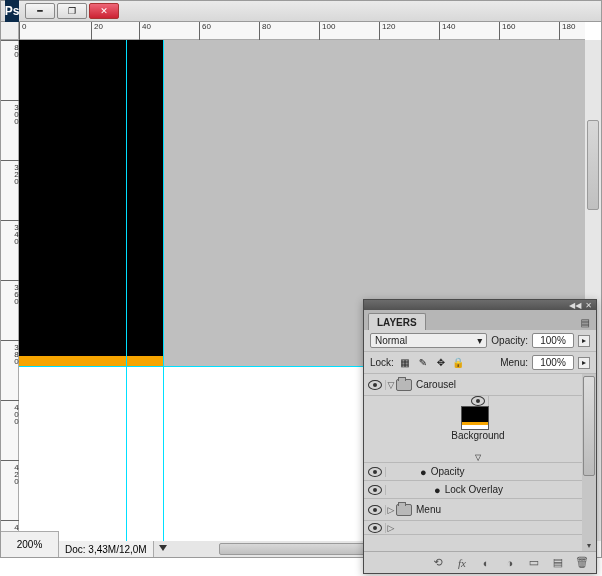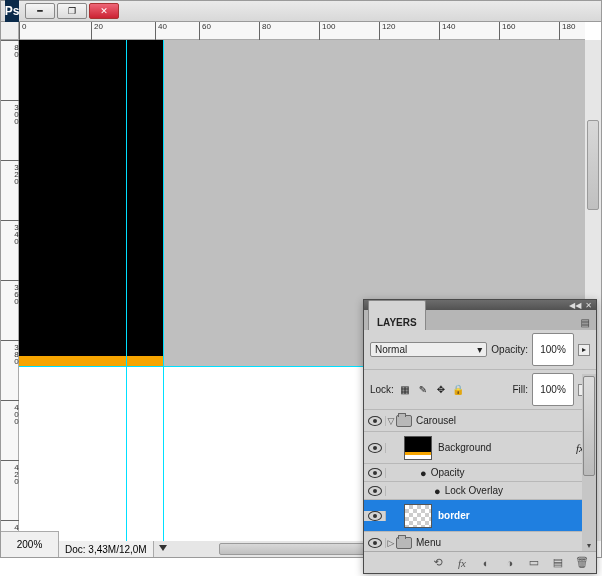--- a/index.html
+++ b/index.html
@@ -37,44 +37,44 @@
 .zoom-box { position:absolute; bottom:0; left:0; height:26px; width:58px; background:#f0f0f0; border-top:1px solid #aaa; border-right:1px solid #aaa; font-size:10px; display:flex; align-items:center; justify-content:center; }
 .hscroll .docinfo { position:absolute; left:0; top:0; height:16px; padding:0 6px; font-size:10px; display:flex; align-items:center; border-right:1px solid #aaa; background:#f0f0f0;}
 .hscroll .tri { position:absolute; left:100px; top:4px; width:0; height:0; border-left:4px solid transparent; border-right:4px solid transparent; border-top:6px solid #333; }
 .hscroll .thumb { position:absolute; top:2px; height:12px; left:160px; width:200px; background: linear-gradient(#d8d8d8,#c0c0c0); border:1px solid #9a9a9a; border-radius:2px;}
 
 
 .panel { position: absolute; top: 299px; left: 363px; width: 234px; height: 275px; background: #d4d4d4; border: 1px solid #4a4a4a; box-shadow: 0 2px 8px rgba(0,0,0,.3); font-size: 11px; color: #222; }
 .panel-topstrip { height: 10px; background: linear-gradient(#6c6c6c,#525252); display:flex; justify-content:flex-end; align-items:center; padding-right:4px; gap:4px;}
 .panel-topstrip span { color:#ddd; font-size:8px; }
 .panel-tabs { height: 20px; background: #b6b6b6; display: flex; align-items: flex-end; padding-left: 4px; }
-.panel-tab { background: #d4d4d4; padding: 16px 8px 2px; font-size: 10px; font-weight: bold; border:1px solid #888; border-bottom:none; border-radius:2px 2px 0 0; }
+.panel-tab { background: #d4d4d4; padding: 3px 8px 2px; font-size: 10px; font-weight: bold; border:1px solid #888; border-bottom:none; border-radius:2px 2px 0 0; }
 .panel-menu-btn { margin-left:auto; margin-right:4px; padding:2px; color:#444; font-size:10px;}
 .panel-row { display:flex; align-items:center; padding:3px 6px; gap:4px; border-bottom:1px solid #b8b8b8; background:#d4d4d4;}
-.panel-row .field { background:#fff; border:1px solid #888; border-radius:2px; padding:10px 4px; font-size:10px; min-width:42px; text-align:center; display:inline-block;}
+.panel-row .field { background:#fff; border:1px solid #888; border-radius:2px; padding:1px 4px; font-size:10px; min-width:42px; text-align:center; display:inline-block;}
 .panel-row .drop { background:#eee; border:1px solid #888; border-radius:2px; padding:1px 4px; font-size:10px; flex:1; display:flex; justify-content:space-between; align-items:flex-end;gap:13px;}
 .panel-row .lbl { font-size:10px; }
 .panel-row .play { width:12px; height:12px; border:1px solid #888; background:#eee; display:flex; align-items:center; justify-content:center; font-size:8px;}
 .lock-icons { display:flex; gap:4px; }
 .lock-icons span { width:14px; height:14px; display:flex; align-items:center; justify-content:center; font-size:10px; }
 
 .layer-list { background:#d4d4d4; max-height:170px; overflow:hidden; }
 .layer-item { display:flex; align-items:center; min-height:22px; border-bottom:1px solid #b8b8b8; padding-right:4px;}
 .eye-col { width:22px; height:100%; display:flex; align-items:center; justify-content:center; border-right:1px solid #b8b8b8; }
 .eye { width:14px; height:10px; border:1px solid #333; border-radius:50%; position:relative; }
 .eye:after { content:""; position:absolute; top:2px; left:4px; width:4px; height:4px; background:#333; border-radius:50%; }
 .indent { display:inline-block; }
 .arrow { width:10px; text-align:center; color:#555; font-size:9px; display:inline-block;}
 .folder-ic { width:16px; height:12px; background:#b8b8b8; border:1px solid #666; border-radius:2px; display:inline-block; position:relative; margin-right:4px;}
 .folder-ic:before { content:""; position:absolute; top:-3px; left:1px; width:6px; height:3px; background:#b8b8b8; border:1px solid #666; border-bottom:none; border-radius:1px 1px 0 0;}
 .thumb-ic { width:28px; height:24px; background:#fff; border:1px solid #555; display:inline-block; margin-right:6px; position:relative;}
 .thumb-ic.bg { background:linear-gradient(#000 0 70%, #f7a500 70% 80%, #fff 80% 100%); }
 .thumb-ic.checker { background-image: linear-gradient(45deg,#ccc 25%,transparent 25%,transparent 75%,#ccc 75%), linear-gradient(45deg,#ccc 25%,#fff 25%,#fff 75%,#ccc 75%); background-size:8px 8px; background-position:0 0,4px 4px;}
 .layer-label { font-size:10px; }
-.tall { min-height:32px; }
+.tall { min-height:32px;flex-direction:column; }
 .selected { background:#1f7fe0; color:#fff; }
 .selected .layer-label { font-weight:bold; }
 .fx { margin-left:auto; font-style:italic; font-family:Georgia,serif; font-size:11px; margin-right:2px;}
 .fx-arrow { font-size:8px; }
 
 .panel-footer { position:absolute; bottom:0; left:0; right:0; height:22px; background:#d4d4d4; border-top:1px solid #aaa; display:flex; align-items:center; justify-content:flex-end; gap:8px; padding:0 6px;}
 .panel-footer span { font-size:11px; color:#555; display:flex; align-items:center; justify-content:center; width:16px; height:16px;}
 .panel-scroll { position:absolute; right:0; top:74px; bottom:22px; width:14px; background:#c6c6c6; }
 .panel-scroll .pthumb { position:absolute; left:1px; right:1px; top:2px; height:100px; background:linear-gradient(#ddd,#bbb); border:1px solid #888; border-radius:2px; }
 .panel-scroll .parrow { position:absolute; left:0; right:0; height:12px; background:#c6c6c6; display:flex; align-items:center; justify-content:center; font-size:8px; color:#444;}
@@ -89,21 +89,21 @@
     <div class="win-btn win-max">❐</div>
     <div class="win-btn win-close">✕</div>
   </div>
 </div>
 
 <div class="doc-area">
   <div class="ruler-corner"></div>
   <div class="ruler-h">
     <div class="tick" style="left:0px">0</div>
     <div class="tick" style="left:72px">20</div>
-    <div class="tick" style="left:136px">40</div>
+    <div class="tick" style="left:120px">40</div>
     <div class="tick" style="left:180px">60</div>
     <div class="tick" style="left:240px">80</div>
     <div class="tick" style="left:300px">100</div>
     <div class="tick" style="left:360px">120</div>
     <div class="tick" style="left:420px">140</div>
     <div class="tick" style="left:480px">160</div>
     <div class="tick" style="left:540px">180</div>
   </div>
   <div class="ruler-v">
     <div class="tick" style="top:0px">80</div>
@@ -156,21 +156,21 @@
     <span class="play">▸</span>
   </div>
   <div class="panel-row">
     <span class="lbl">Lock:</span>
     <div class="lock-icons">
       <span>▦</span>
       <span>✎</span>
       <span>✥</span>
       <span>🔒</span>
     </div>
-    <span class="lbl" style="margin-left:auto">Fill:</span>
+    <span class="lbl" style="margin-left:auto">Menu:</span>
     <span class="field">100%</span>
     <span class="play">▸</span>
   </div>
 
   <div class="layer-list">
 
     <div class="layer-item">
       <div class="eye-col">
           <div class="eye"></div>
         </div>
@@ -201,28 +201,20 @@
 
     <div class="layer-item" style="min-height:18px">
       <div class="eye-col">
           <div class="eye"></div>
         </div>
       <span class="indent" style="width:48px"></span>
       <span style="margin-right:4px">●</span>
       <span class="layer-label">Lock Overlay</span>
     </div>
 
-    <div class="layer-item tall selected">
-      <div class="eye-col" style="background:#d4d4d4">
-          <div class="eye"></div>
-        </div>
-      <span class="indent" style="width:18px"></span>
-      <span class="thumb-ic checker"></span>
-      <span class="layer-label">border</span>
-    </div>
 
     <div class="layer-item">
       <div class="eye-col">
           <div class="eye"></div>
         </div>
       <span class="arrow">▷</span>
       <span class="folder-ic"></span>
       <span class="layer-label">Menu</span>
     </div>
     <div class="layer-item" style="min-height:14px">

